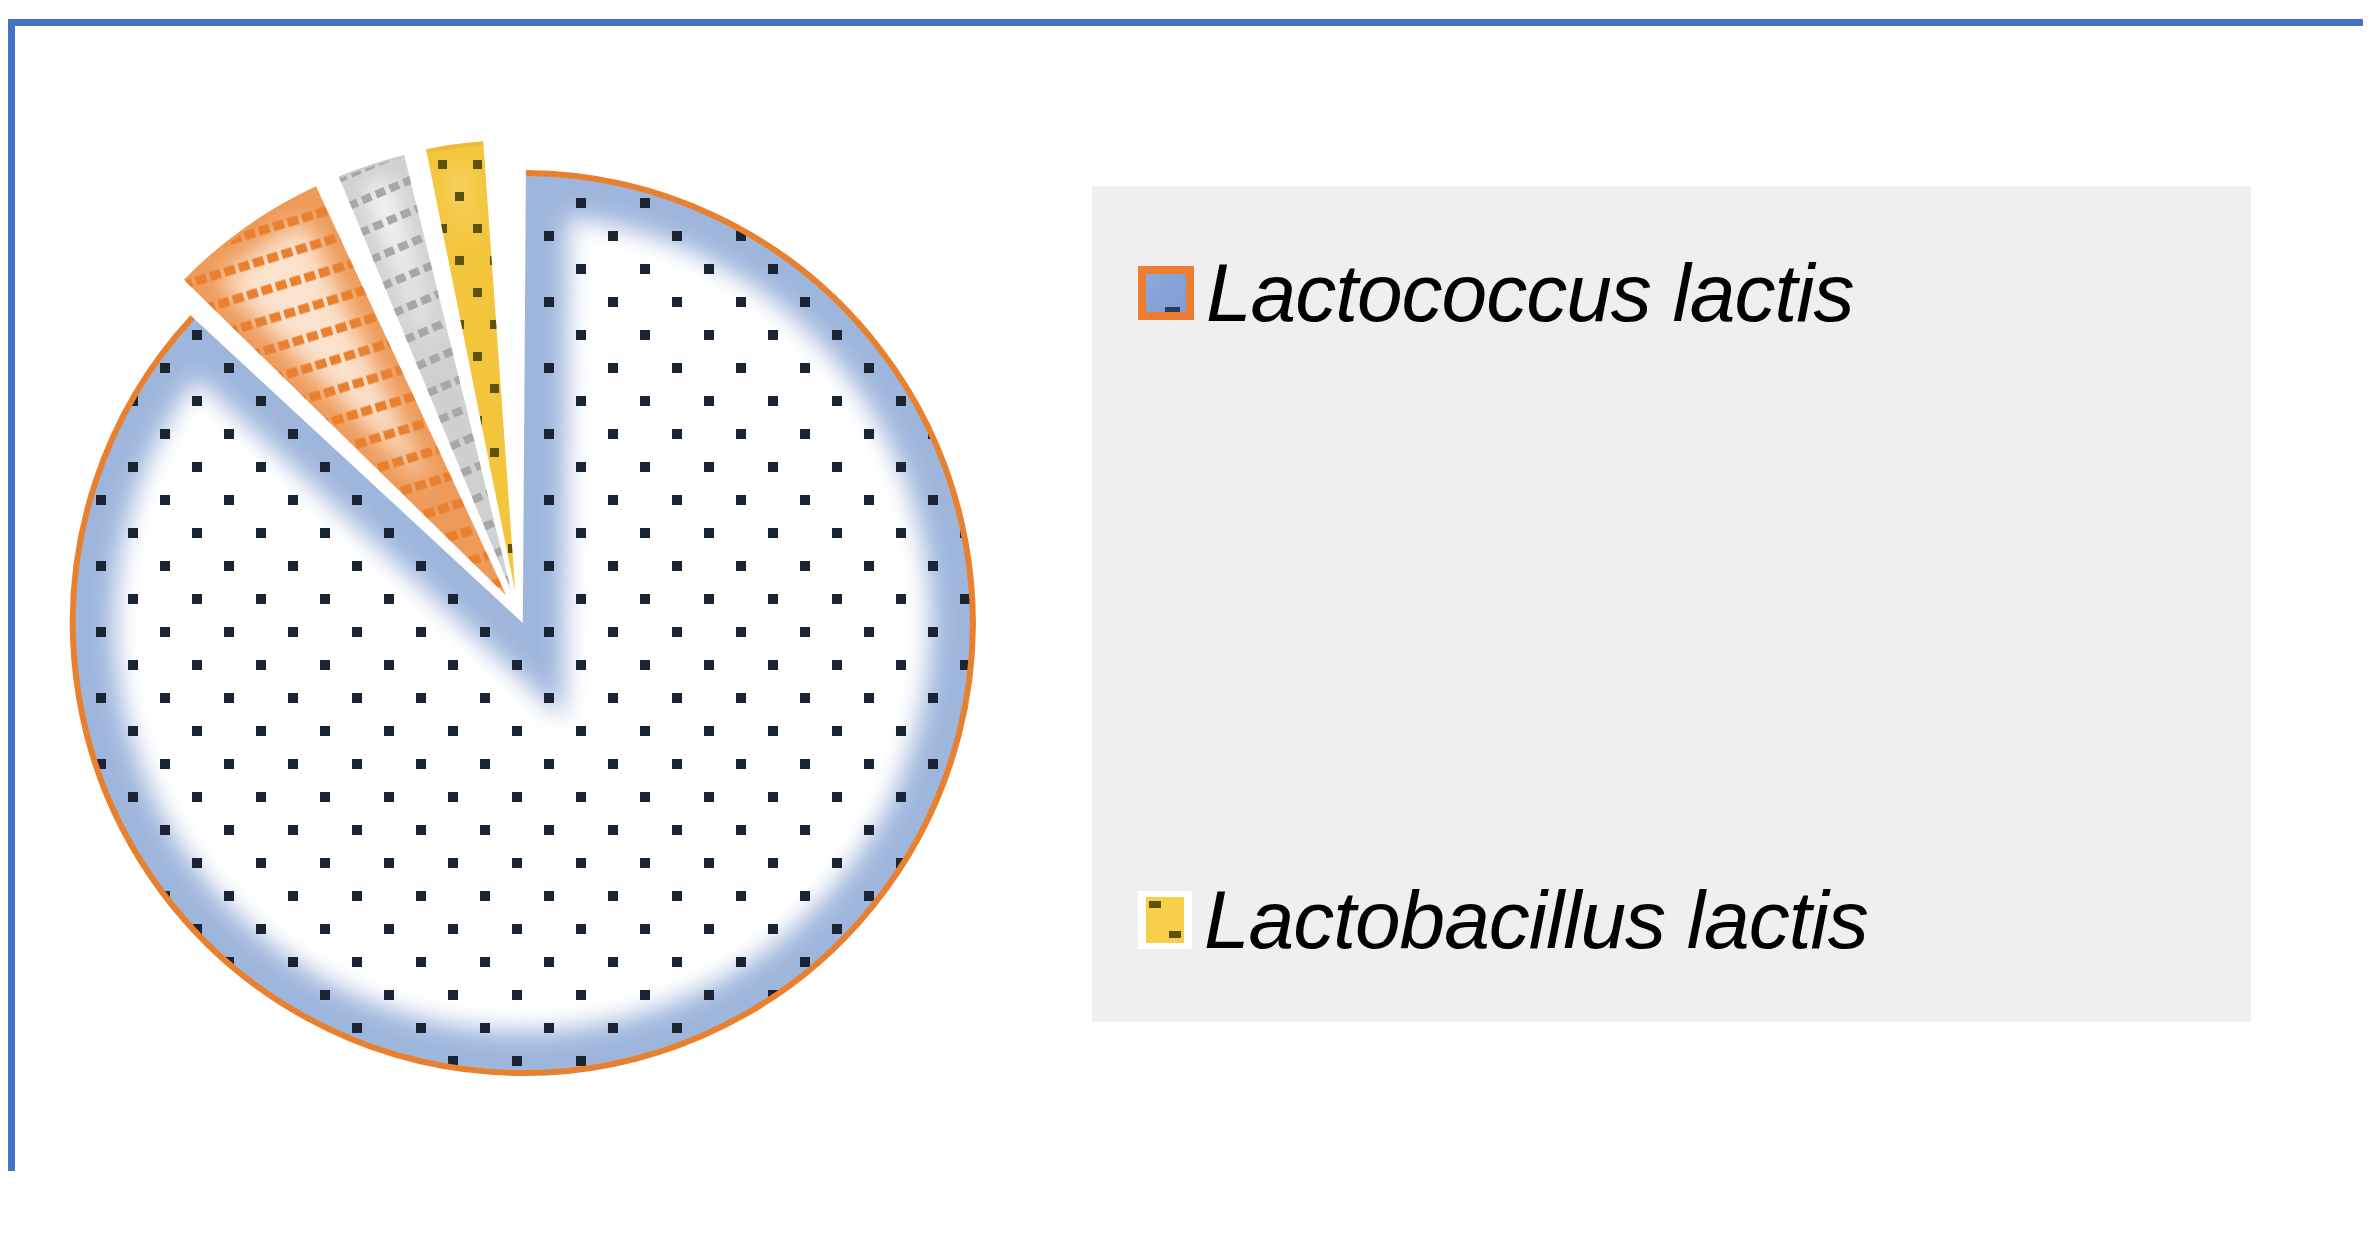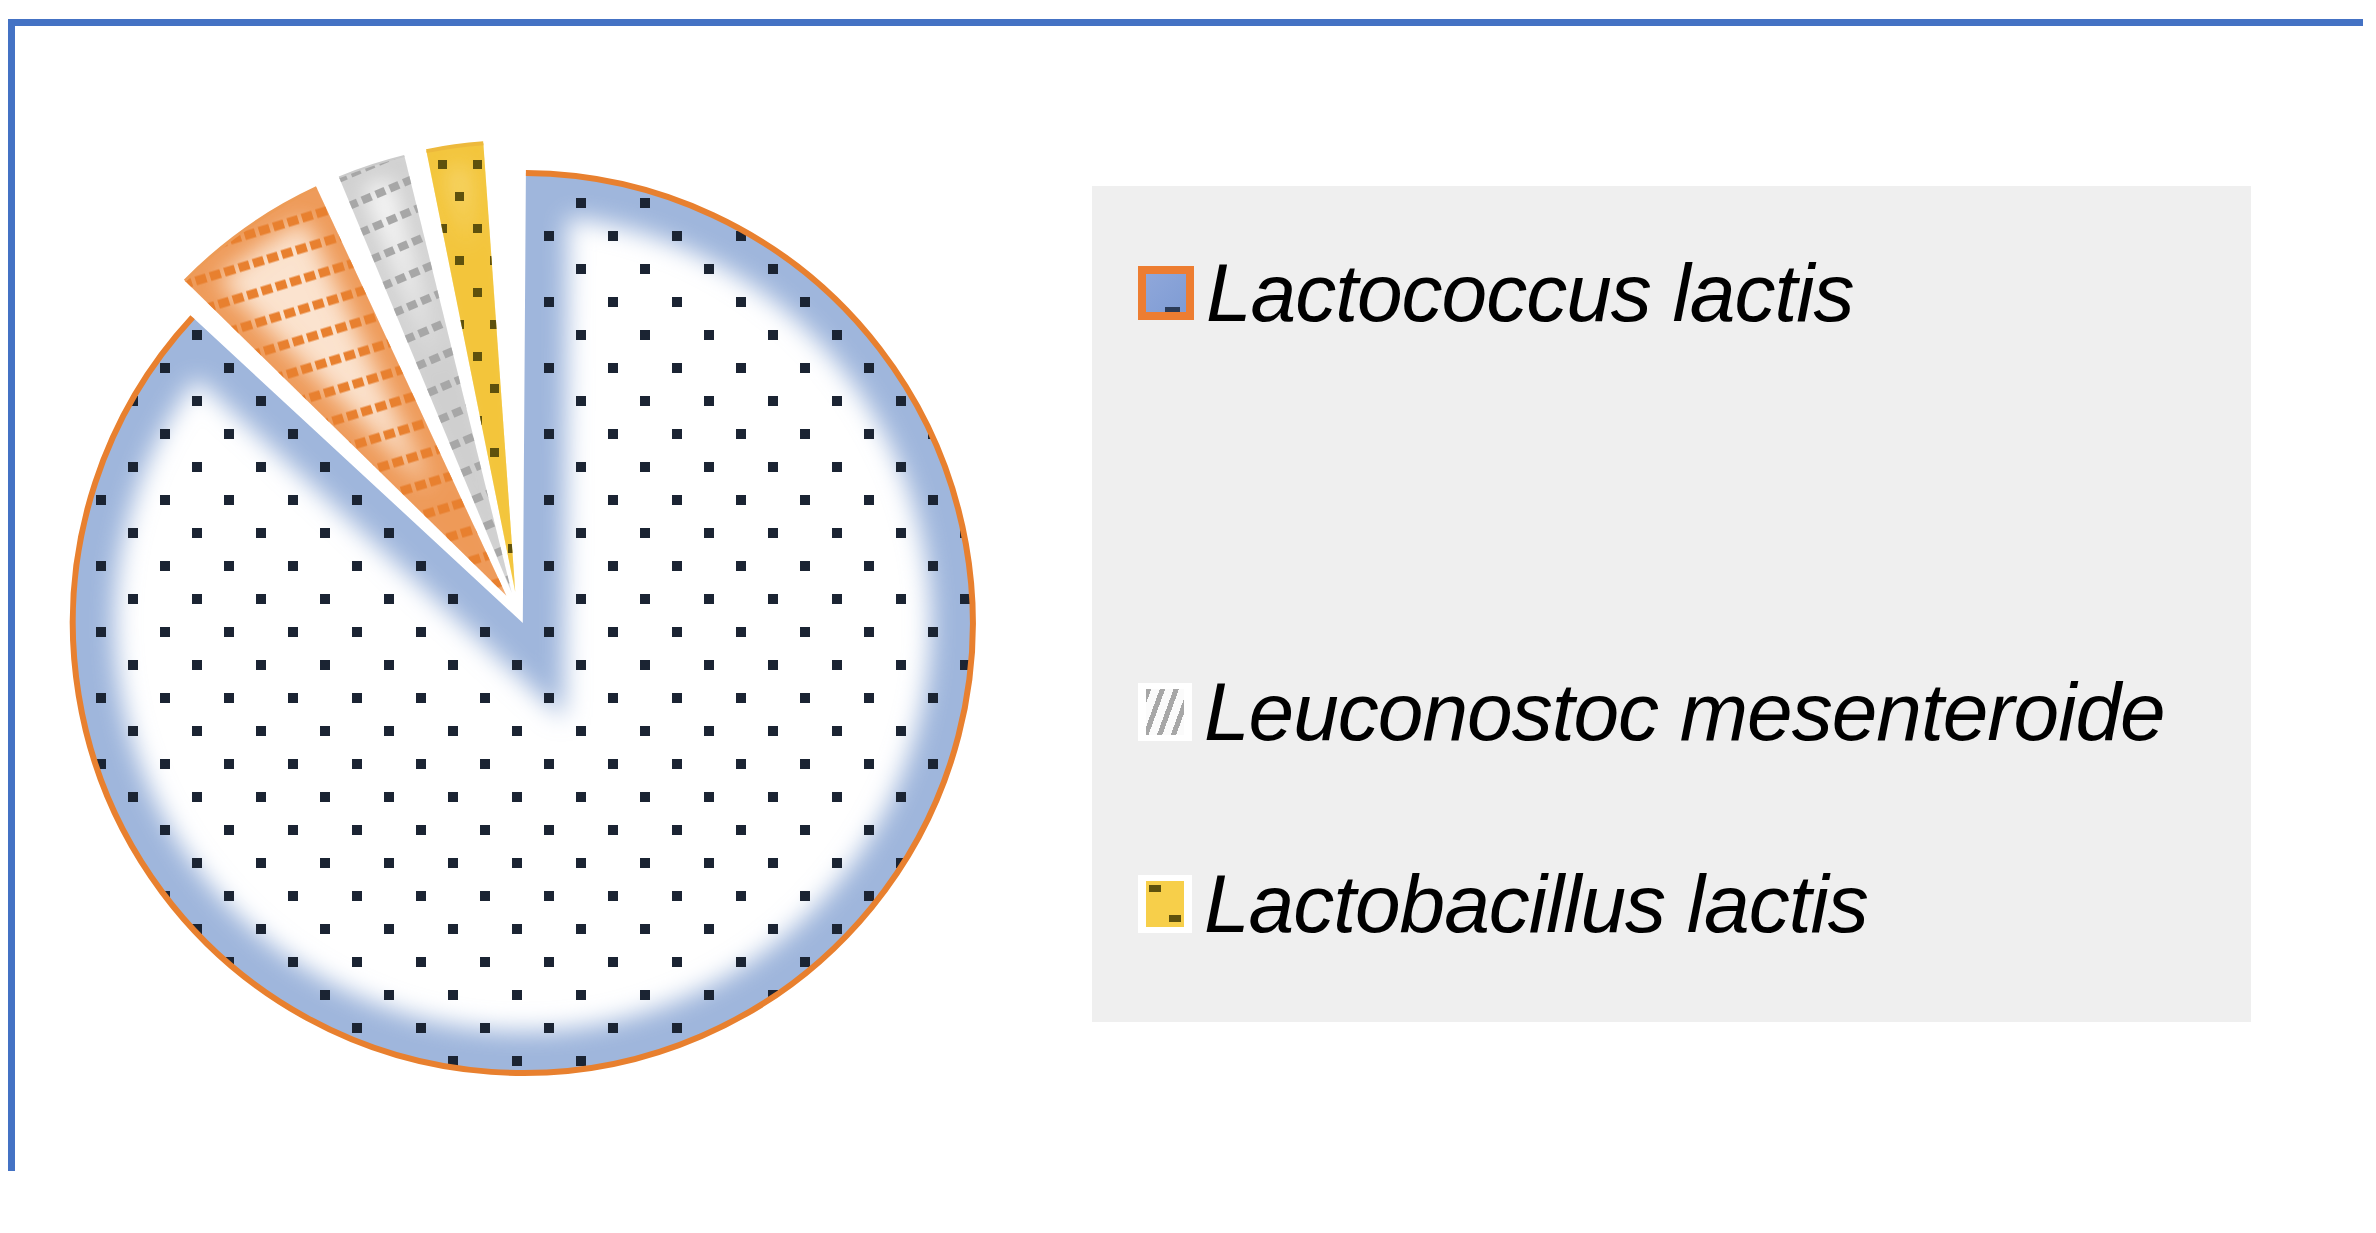--- a/index.html
+++ b/index.html
@@ -139,28 +139,22 @@
 <div class="legend">
 
   <div class="lg-row" style="top:57px">
     <span class="sw sw1">
       <span class="navy-dash"></span>
     </span>
     <span class="lg-label">Lactococcus lactis</span>
   </div>
 
 
-  <div class="lg-row" style="top:476px">
-    <span class="sw sw-tile sw3">
-      <span class="sw-pat"></span>
-    </span>
-    <span class="lg-label">Leuconostoc mesenteroide</span>
-  </div>
 
-  <div class="lg-row" style="top:668px">
+  <div class="lg-row" style="top:684px">
     <span class="sw sw-tile sw4">
       <span class="sw-pat">
         <span class="d1"></span>
         <span class="d2"></span>
       </span>
     </span>
     <span class="lg-label">Lactobacillus lactis</span>
   </div>
 
 </div>

